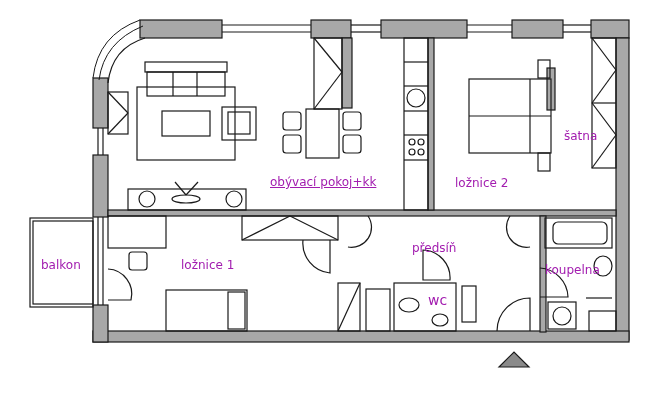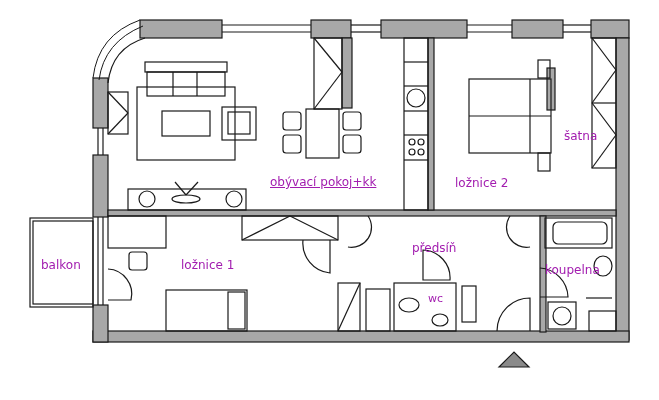--- a/index.html
+++ b/index.html
@@ -168,14 +168,14 @@
     <polygon points="499,367 514,352 529,367" fill="#8a8a8a" stroke="#1a1a1a"></polygon>
   </g>
 </svg>
 
 <div class="lbl" style="left:270px;top:176px;text-decoration:underline;">obývací pokoj+kk</div>
 <div class="lbl" style="left:455px;top:177px;text-align:right;">ložnice 2</div>
 <div class="lbl" style="left:564px;top:130px;">šatna</div>
 <div class="lbl" style="left:412px;top:242px;">předsíň</div>
 <div class="lbl" style="left:181px;top:259px;text-align:center;">ložnice 1</div>
 <div class="lbl" style="left:41px;top:259px;">balkon</div>
-<div class="lbl" style="left:428px;top:293px;font-size:11px;">wc</div>
+<div class="lbl" style="left:428px;top:293px;font-size:14px;">wc</div>
 <div class="lbl" style="left:545px;top:264px;">koupelna</div>
 
 </body></html>

